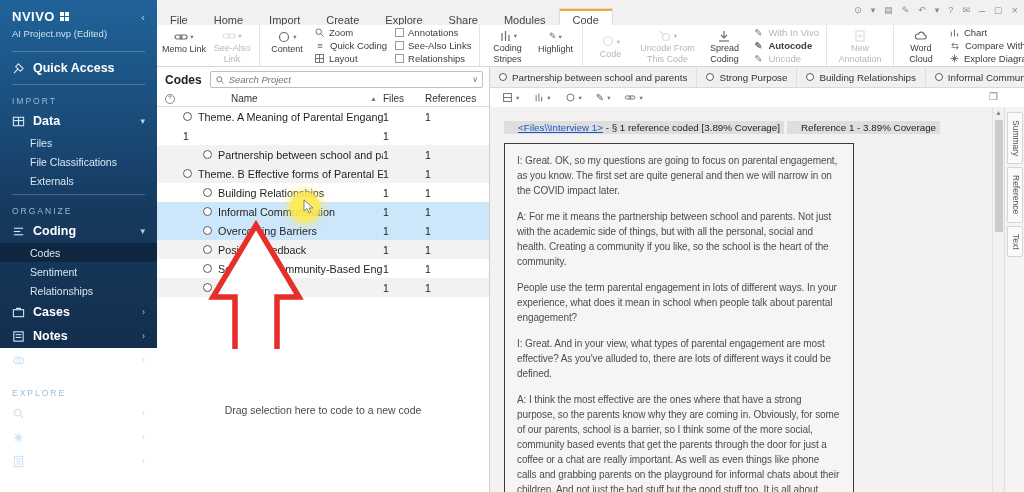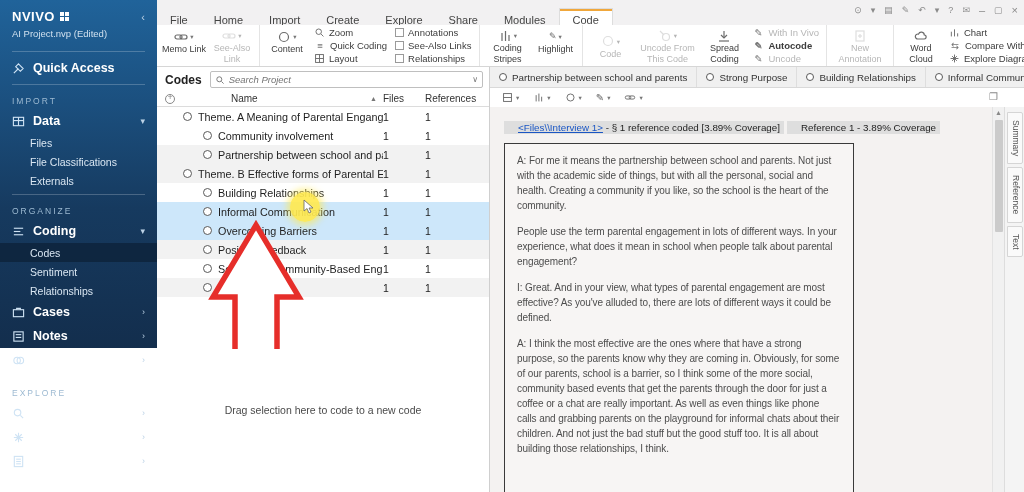--- a/index.html
+++ b/index.html
@@ -431,24 +431,20 @@
       <span></span>
       <span class="namecell">
           <span class="ring"></span>
           <span>Theme. A Meaning of Parental Engangement</span>
         </span>
       <span class="cnt">1</span>
         <span class="cnt">1</span>
     </div>
     <div class="trow">
       <span></span>
-      <span class="namecell l1">
-          <span class="ring"></span>
-          <span>Community involvement</span>
-        </span>
       <span class="cnt">1</span>
         <span class="cnt">1</span>
     </div>
     <div class="trow stripe">
       <span></span>
       <span class="namecell l1">
           <span class="ring"></span>
           <span>Partnership between school and parents</span>
         </span>
       <span class="cnt">1</span>
@@ -581,20 +577,21 @@
             <rect x="6" y="5" width="7" height="4" rx="2"></rect>
           </svg>
           <span class="dd">▾</span>
         </span>
       <span class="detach">❐</span>
     </div>
     <div class="doccontent">
       <div class="hl"><span class="lnk">&lt;Files\\Interview 1&gt;</span><span> - § 1 reference coded  [3.89% Coverage]</span></div>
       <div class="hl refline">Reference 1 - 3.89% Coverage</div>
       <div class="textbox">
+        <p>I: Great. OK, so my questions are going to focus on parental engagement, as you know. The first set are quite general and then we will narrow in on the COVID impact later.</p>
         <p>A: For me it means the partnership between school and parents. Not just with the academic side of things, but with all the personal, social and health. Creating a community if you like, so the school is the heart of the community.</p>
         <p>People use the term parental engagement in lots of different ways. In your experience, what does it mean in school when people talk about parental engagement?</p>
         <p>I: Great. And in your view, what types of parental engagement are most effective? As you've alluded to, there are lots of different ways it could be defined.</p>
         <p>A: I think the most effective are the ones where that have a strong purpose, so the parents know why they are coming in. Obviously, for some of our parents, school is a barrier, so I think some of the more social, community based events that get the parents through the door for just a coffee or a chat are really important. As well as even things like phone calls and grabbing parents on the playground for informal chats about their children. And not just the bad stuff but the good stuff too. It is all about building those relationships, I think.</p>
 
       </div>
     </div>
     <div class="docscroll">
       <div class="up">▲</div>
       <div class="thumb"></div>

